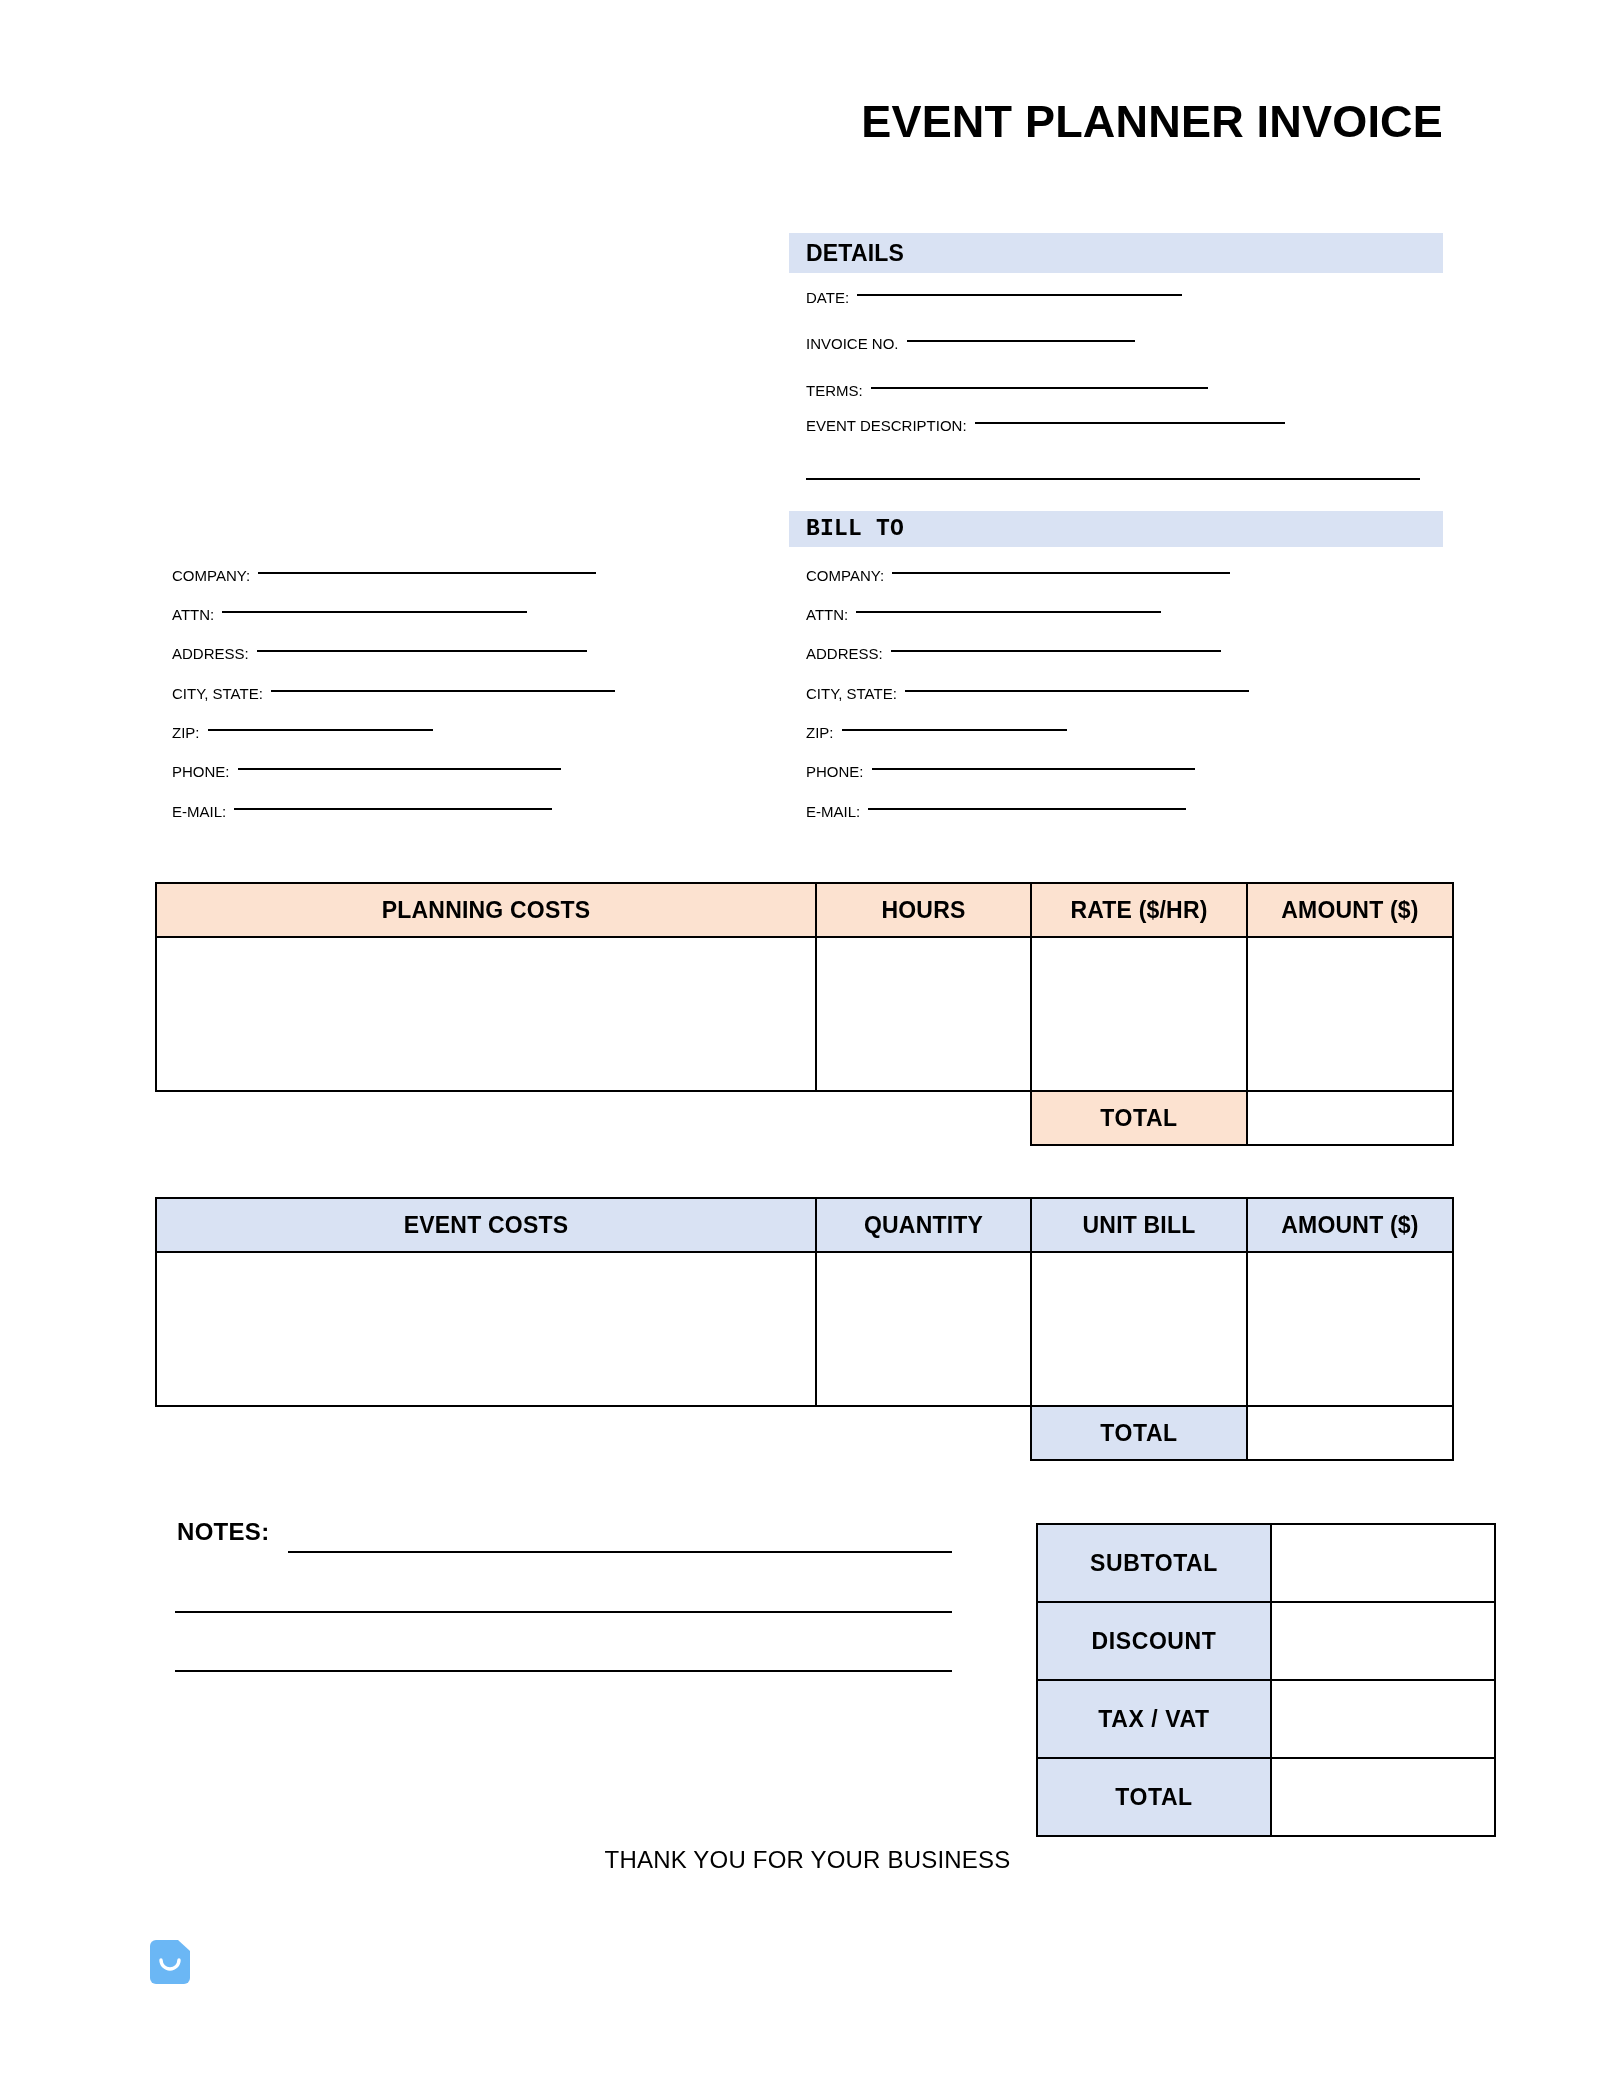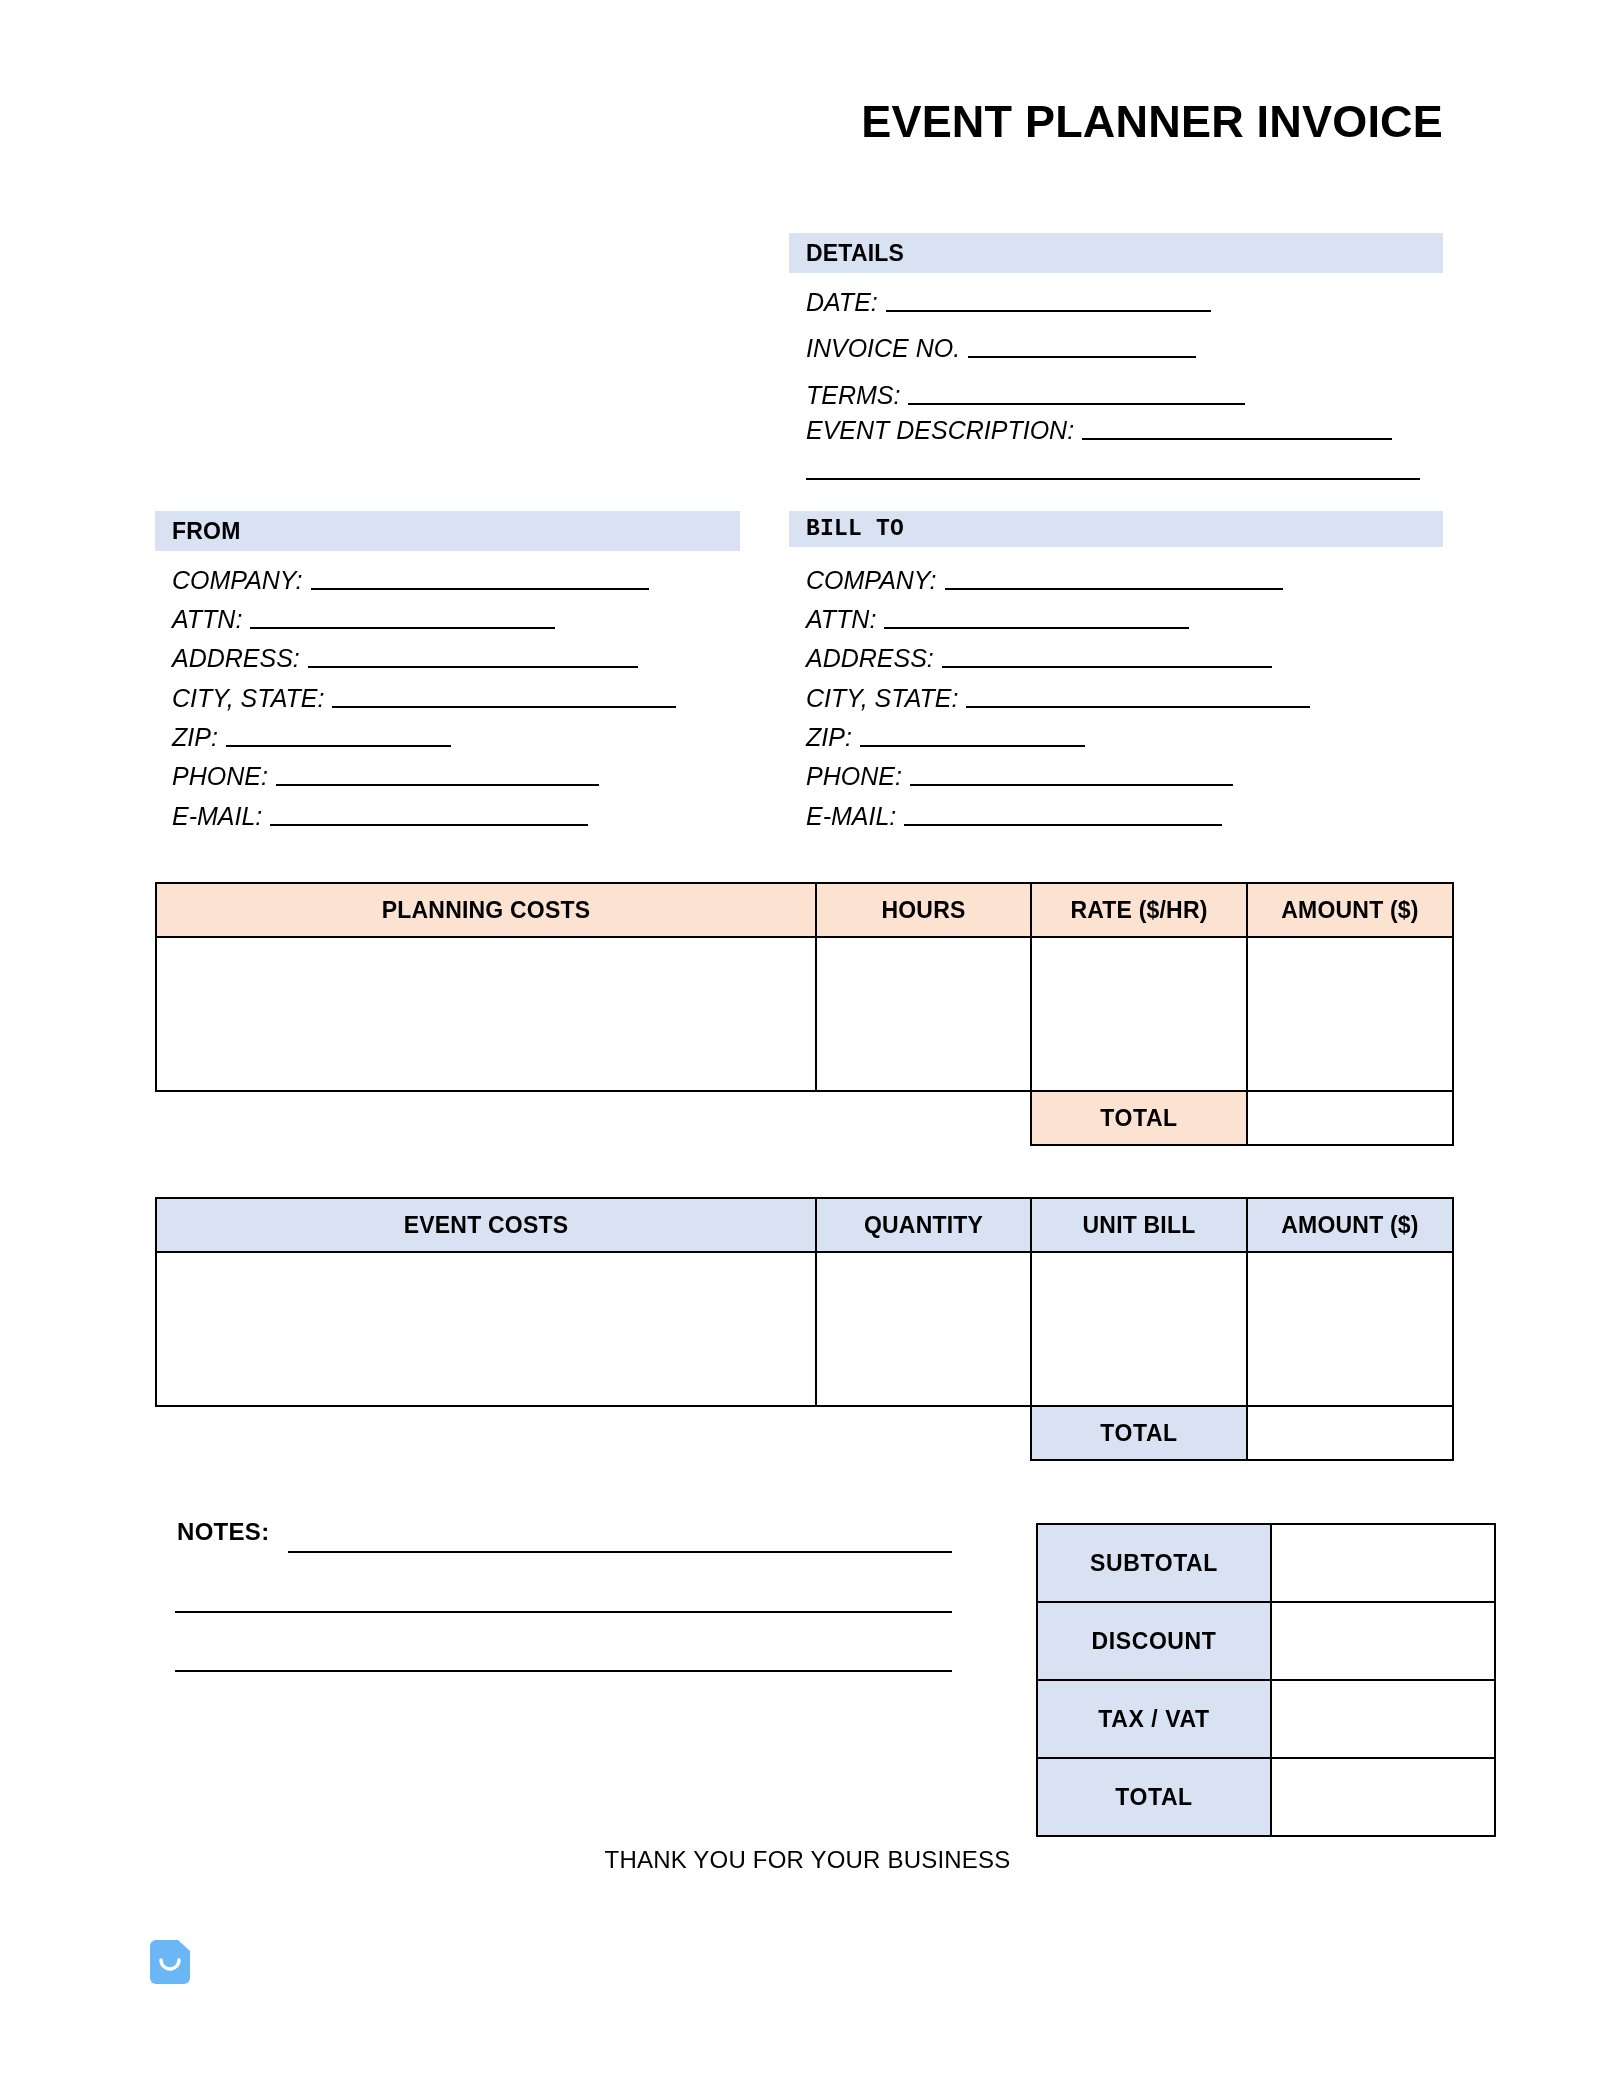--- a/index.html
+++ b/index.html
@@ -48,25 +48,24 @@
     letter-spacing: 0.2px;
   }
   #bar-details { left: 789px; top: 233px; width: 654px; height: 40px; }
   #bar-from    { left: 155px; top: 511px; width: 585px; height: 40px; }
   #bar-billto  { left: 789px; top: 511px; width: 654px; height: 36px; font-family: Liberation Mono, monospace; }
 
   
   .fieldrow {
     position: absolute;
     display: flex;
-    align-items: flex-end;
-    font-size: 25px;
+    align-items: center;
+    font-size: 15px;
     line-height: 1;
     white-space: nowrap;
-    font-style: italic;
   }
   .fieldrow .lbl { flex: 0 0 auto; }
   .fieldrow .rule {
     flex: 0 0 auto;
     margin-left: 8px;
     border-bottom: 2.4px solid #000;
     height: 0;
     position: relative;
     top: -3px;
   }
@@ -190,23 +189,20 @@
   <div class="fieldrow" style="left:806px; top:383px;">
     <span class="lbl">TERMS:</span>
     <span class="rule" style="width:337px;"></span>
   </div>
   <div class="fieldrow" style="left:806px; top:418px;">
     <span class="lbl">EVENT DESCRIPTION:</span>
     <span class="rule" style="width:310px;"></span>
   </div>
   <div class="contrule" style="left:806px; top:478px; width:614px;"></div>
 
-  <div class="bar" id="bar-from">
-    <span>FROM</span>
-  </div>
 
   <div class="fieldrow" style="left:172px; top:568px;">
     <span class="lbl">COMPANY:</span>
     <span class="rule" style="width:338px;"></span>
   </div>
   <div class="fieldrow" style="left:172px; top:607px;">
     <span class="lbl">ATTN:</span>
     <span class="rule" style="width:305px;"></span>
   </div>
   <div class="fieldrow" style="left:172px; top:646px;">

